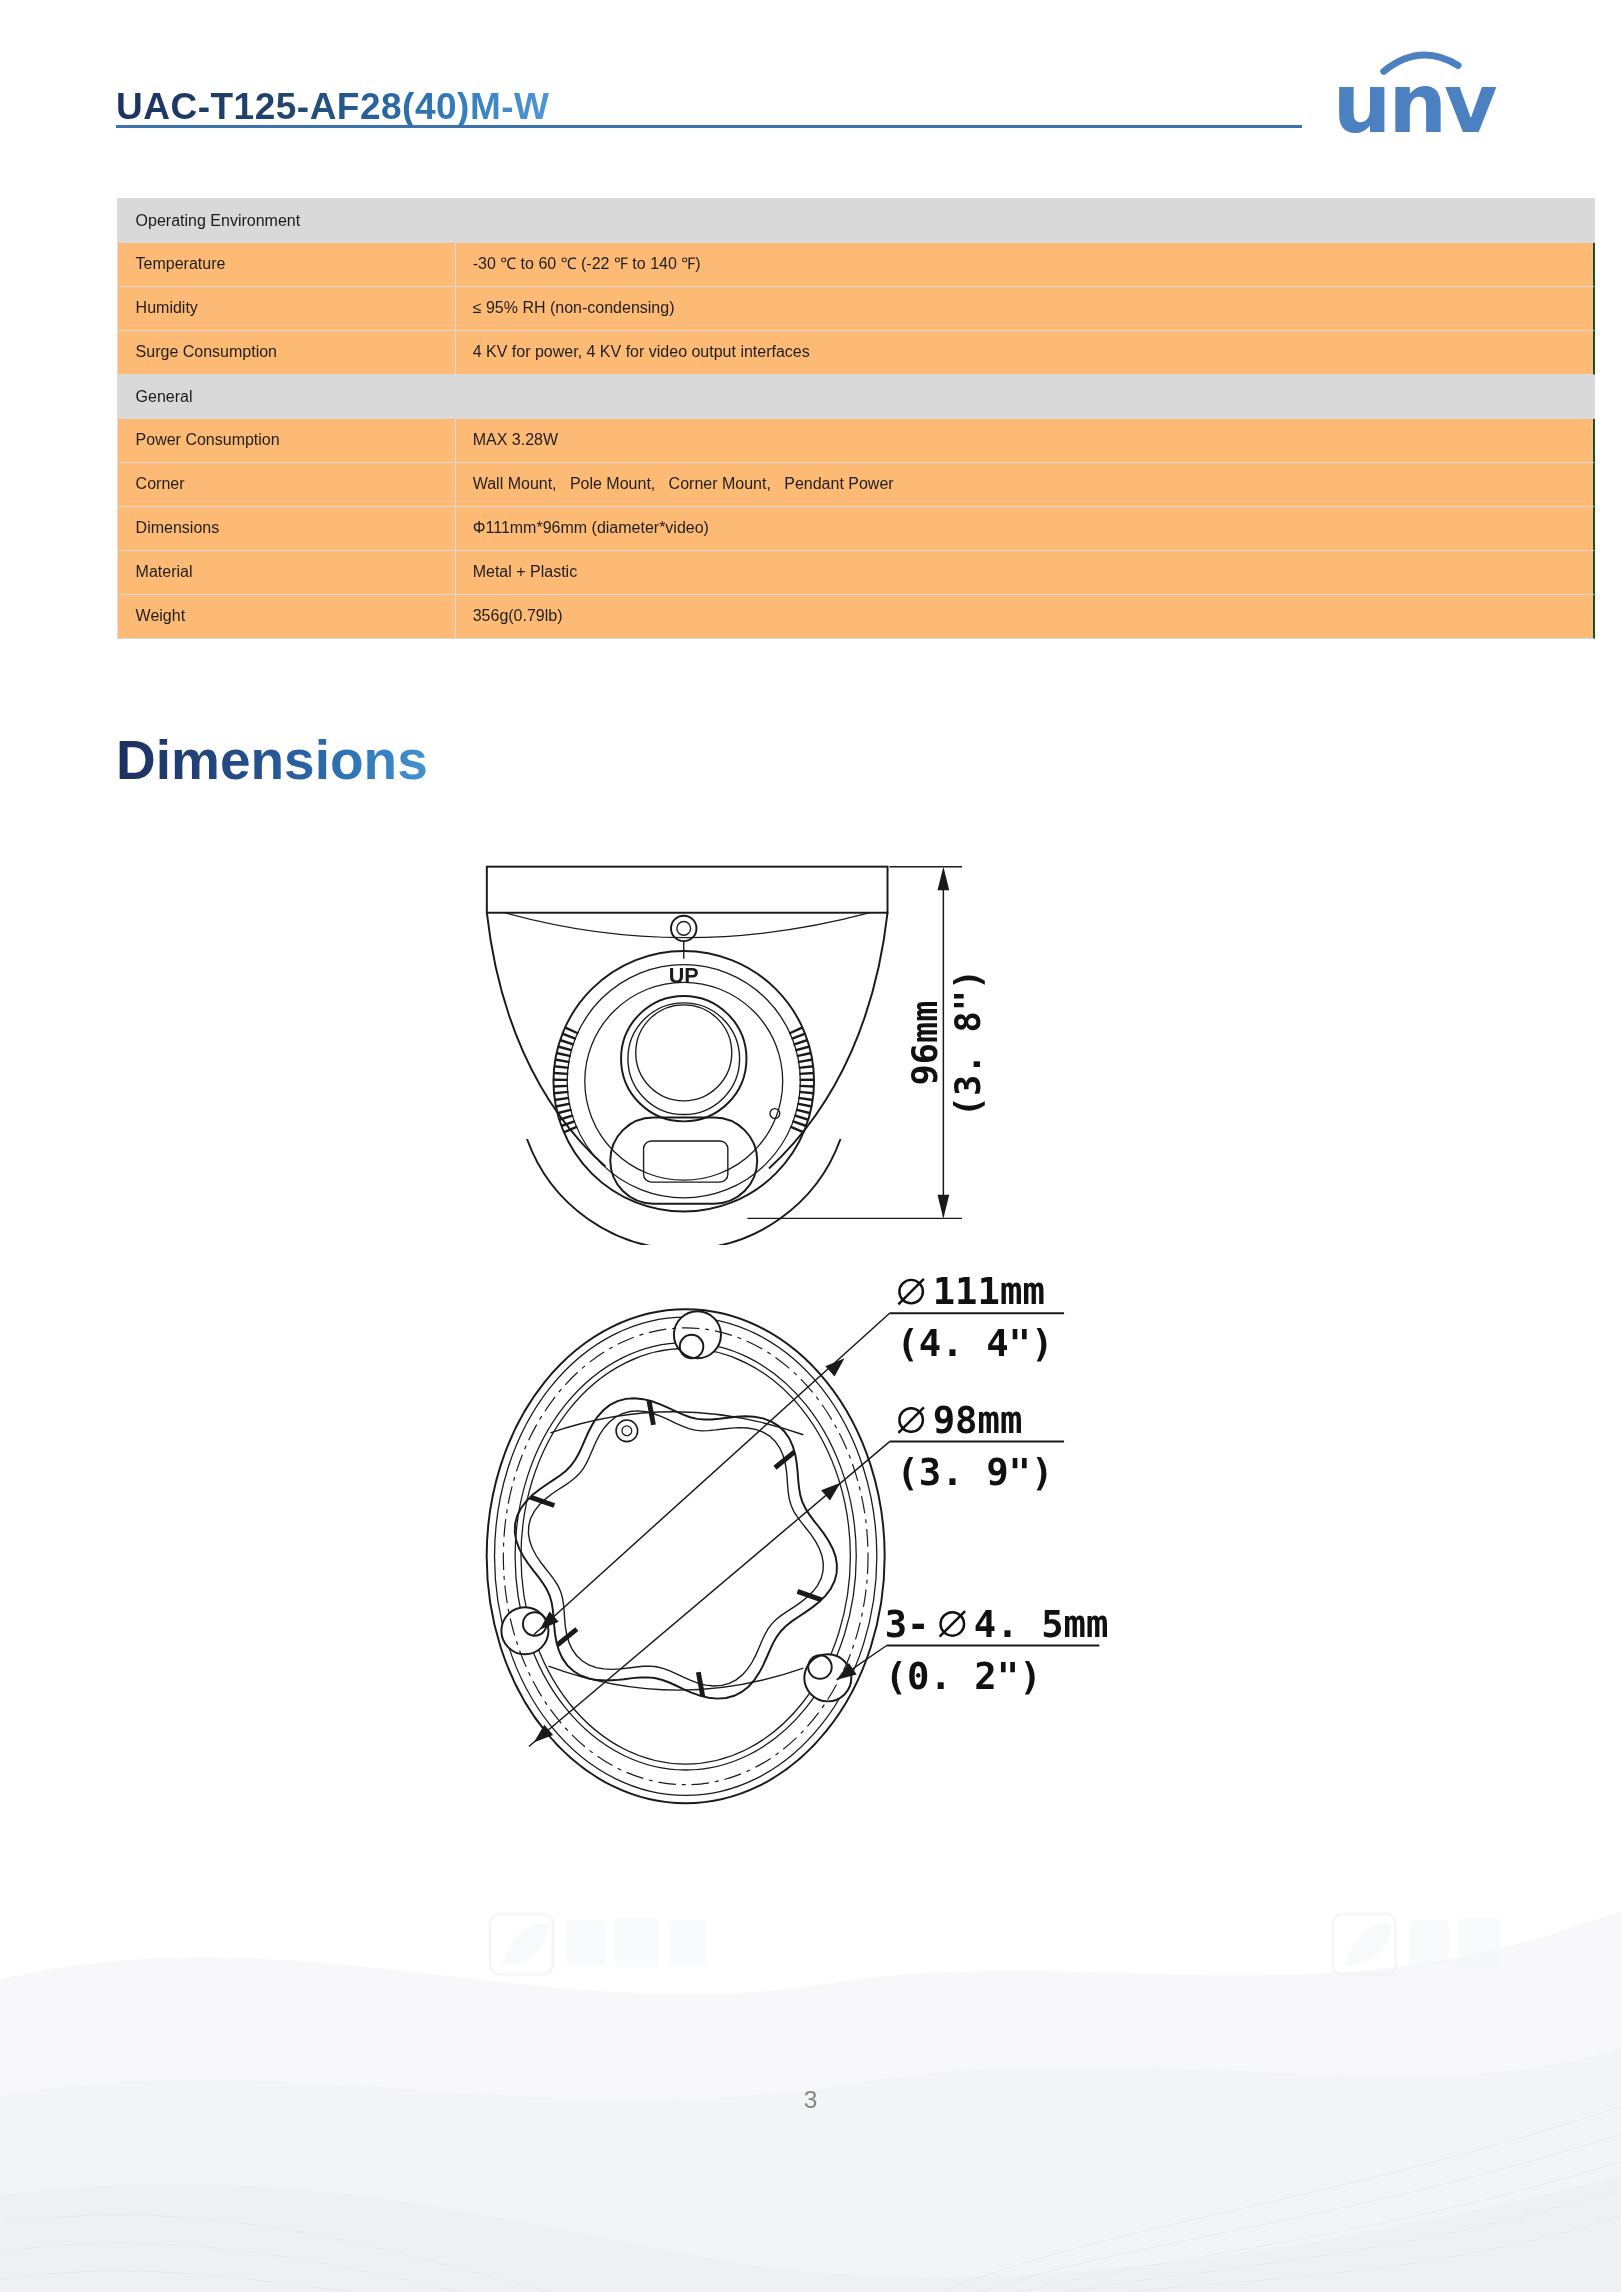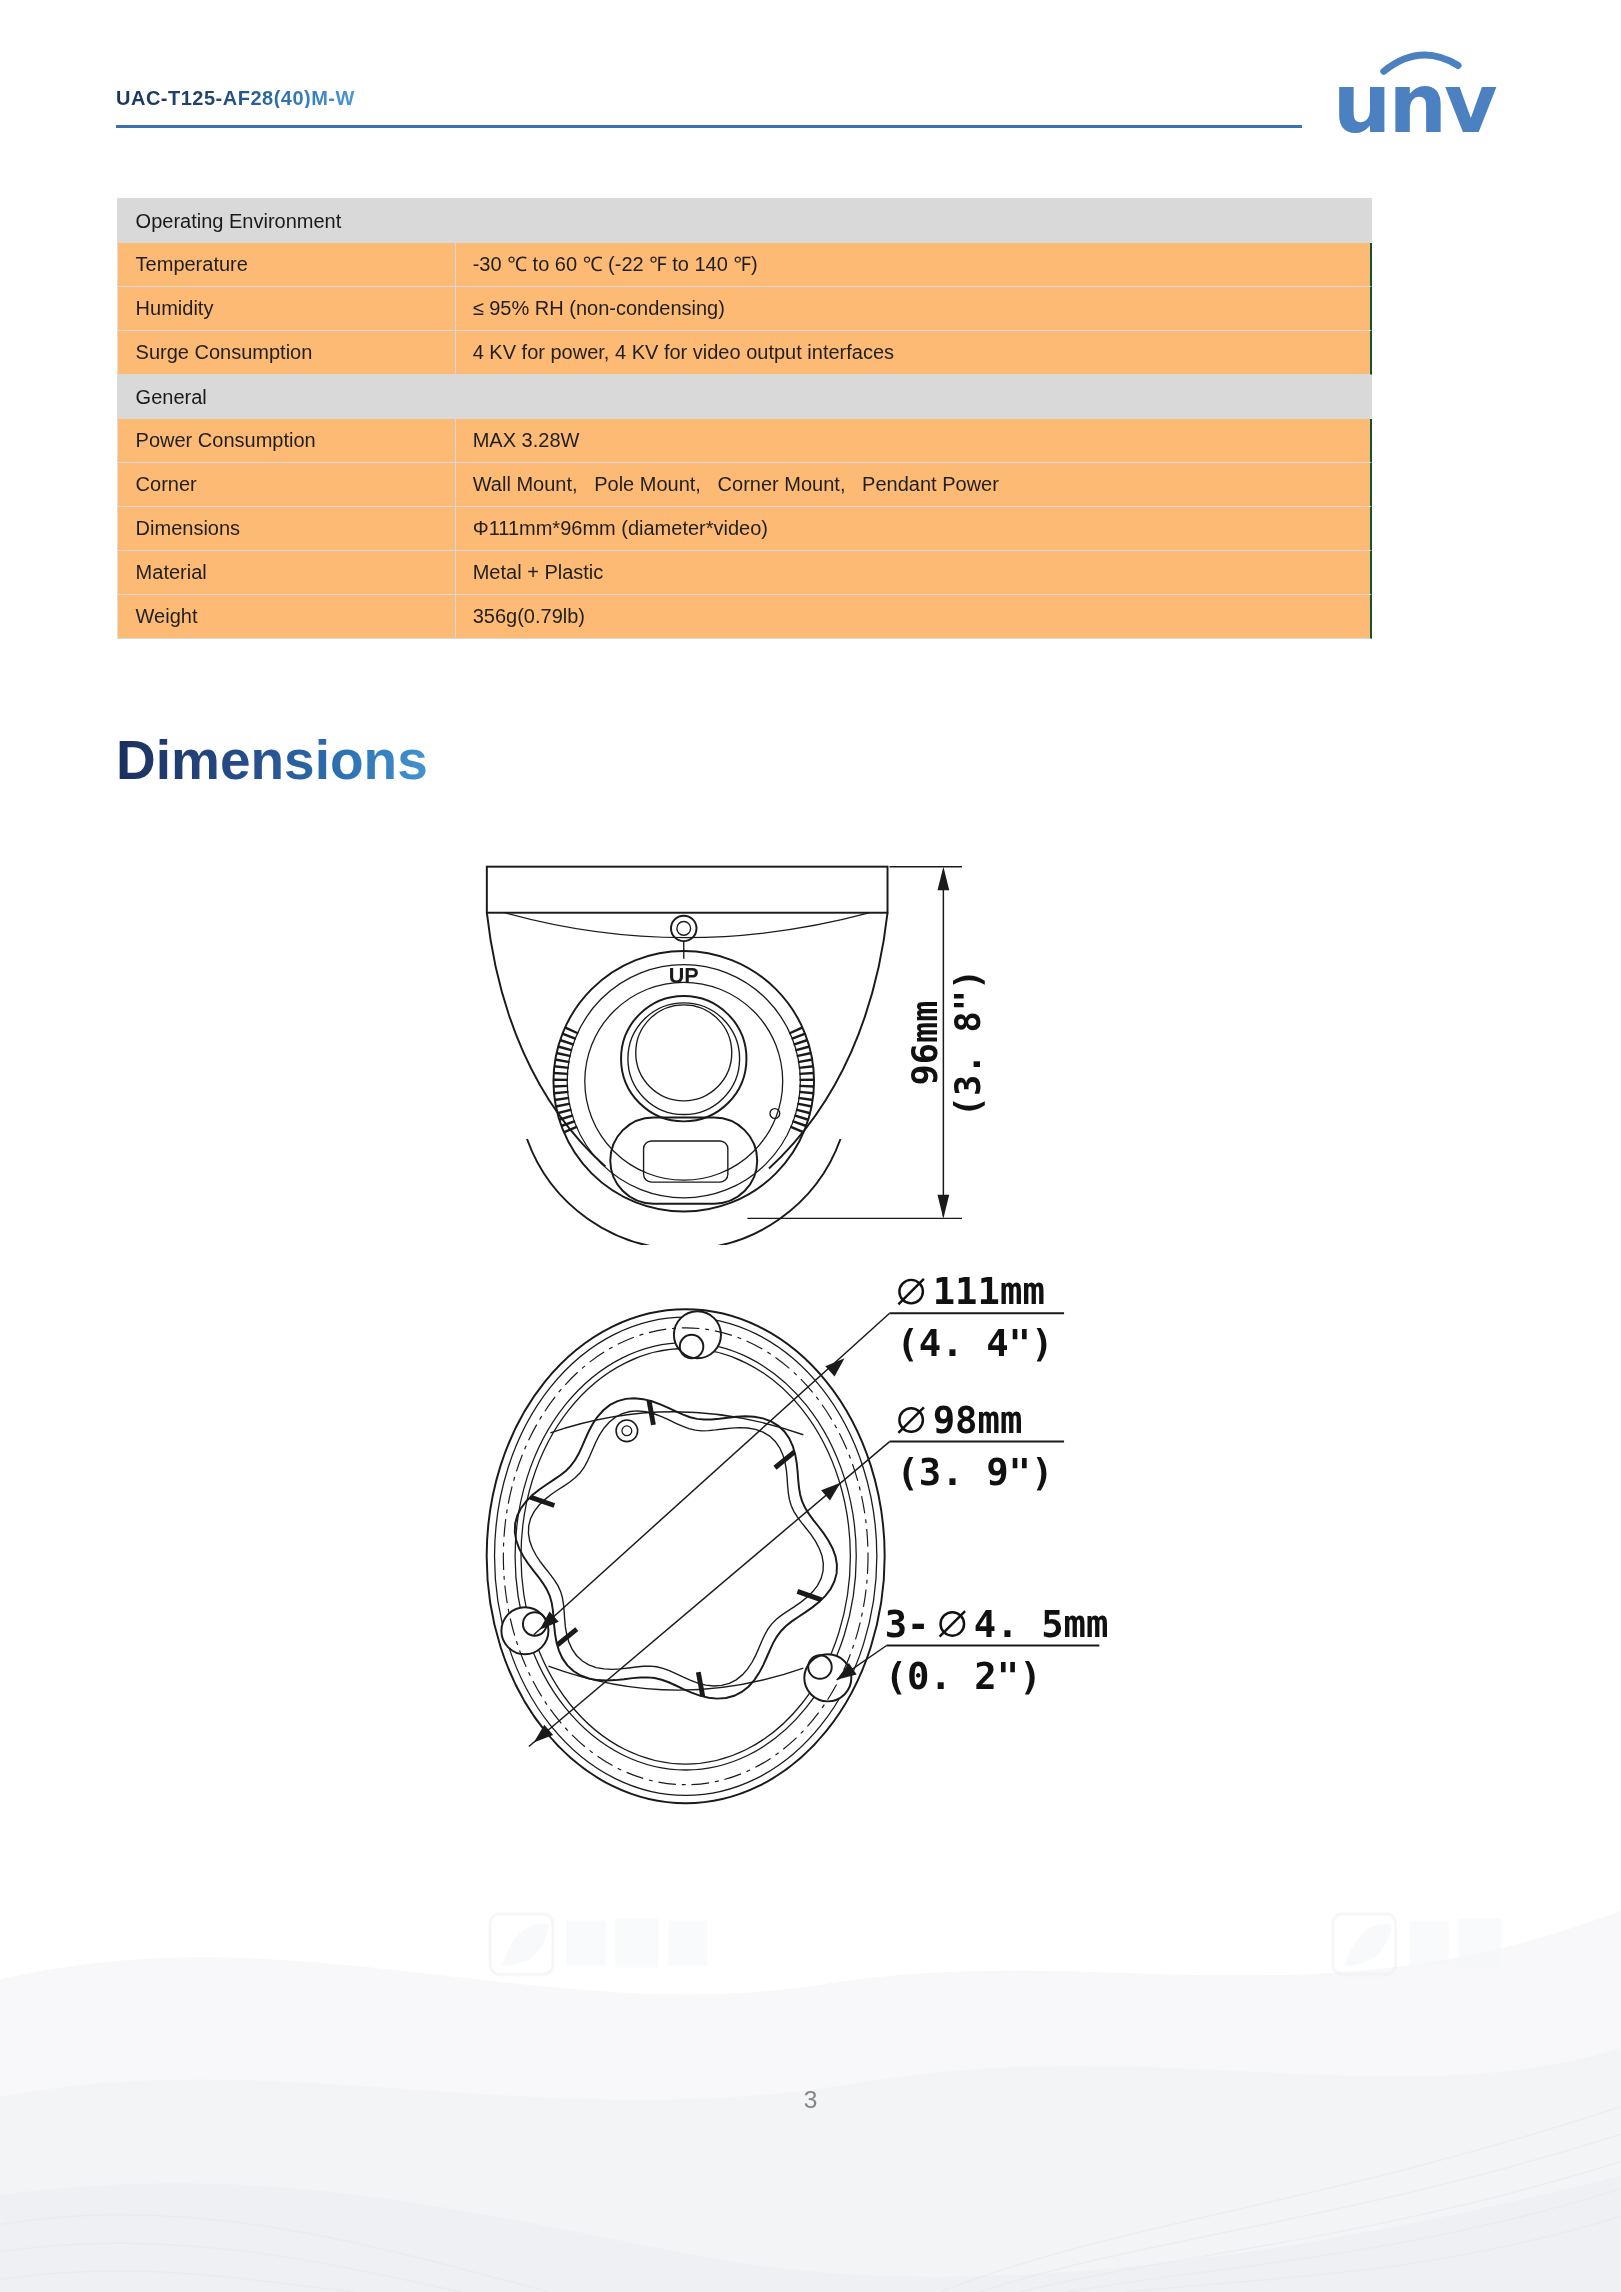--- a/index.html
+++ b/index.html
@@ -1,27 +1,27 @@
 <!DOCTYPE html>
 <html><head>
 <meta charset="utf-8">
 <style>
   html,body{margin:0;padding:0;background:#ffffff;}
   .page{position:relative;width:1621px;height:2293px;background:#ffffff;overflow:hidden;
         font-family:"Liberation Sans",sans-serif;color:#1f1f1f;}
 
   
-  .doc-title{position:absolute;left:116px;top:88px;font-size:20px;font-weight:bold;line-height:1;
+  .doc-title{position:absolute;left:116px;top:88px;font-size:37px;font-weight:bold;line-height:1;
     background:linear-gradient(90deg,#1c3360 0%,#20456f 40%,#2e74b5 72%,#4e97d4 100%);
     -webkit-background-clip:text;background-clip:text;color:transparent;letter-spacing:0.5px;}
   .header-rule{position:absolute;left:116px;top:125px;width:1186px;height:2.9px;background:#3a72ae;}
   .logo-svg{position:absolute;left:1325px;top:41px;}
 
   
-  .spec-table{position:absolute;left:117px;top:198px;width:1255px;font-size:20px;
+  .spec-table{position:absolute;left:117px;top:198px;width:1478px;font-size:16px;
     border-top:1px solid #dcdcdc;}
   .t-sec{height:44px;line-height:44px;background:#d9d9d9;padding-left:17.6px;
     border-left:1px solid #dcdcdc;border-right:1px solid #dcdcdc;box-sizing:border-box;color:#1a1a1a;}
   .t-row{display:flex;height:44px;border-bottom:1px solid #d8d8d8;border-left:1px solid #dcdcdc;
     border-right:2px solid #14532d;box-sizing:border-box;background:#fdba74;}
   .t-label{width:338px;min-width:338px;padding-left:17.6px;border-right:1px solid #d8d8d8;
     line-height:42px;box-sizing:border-box;}
   .t-value{flex:1;padding-left:16.7px;line-height:42px;white-space:pre;overflow:hidden;}
 
   

